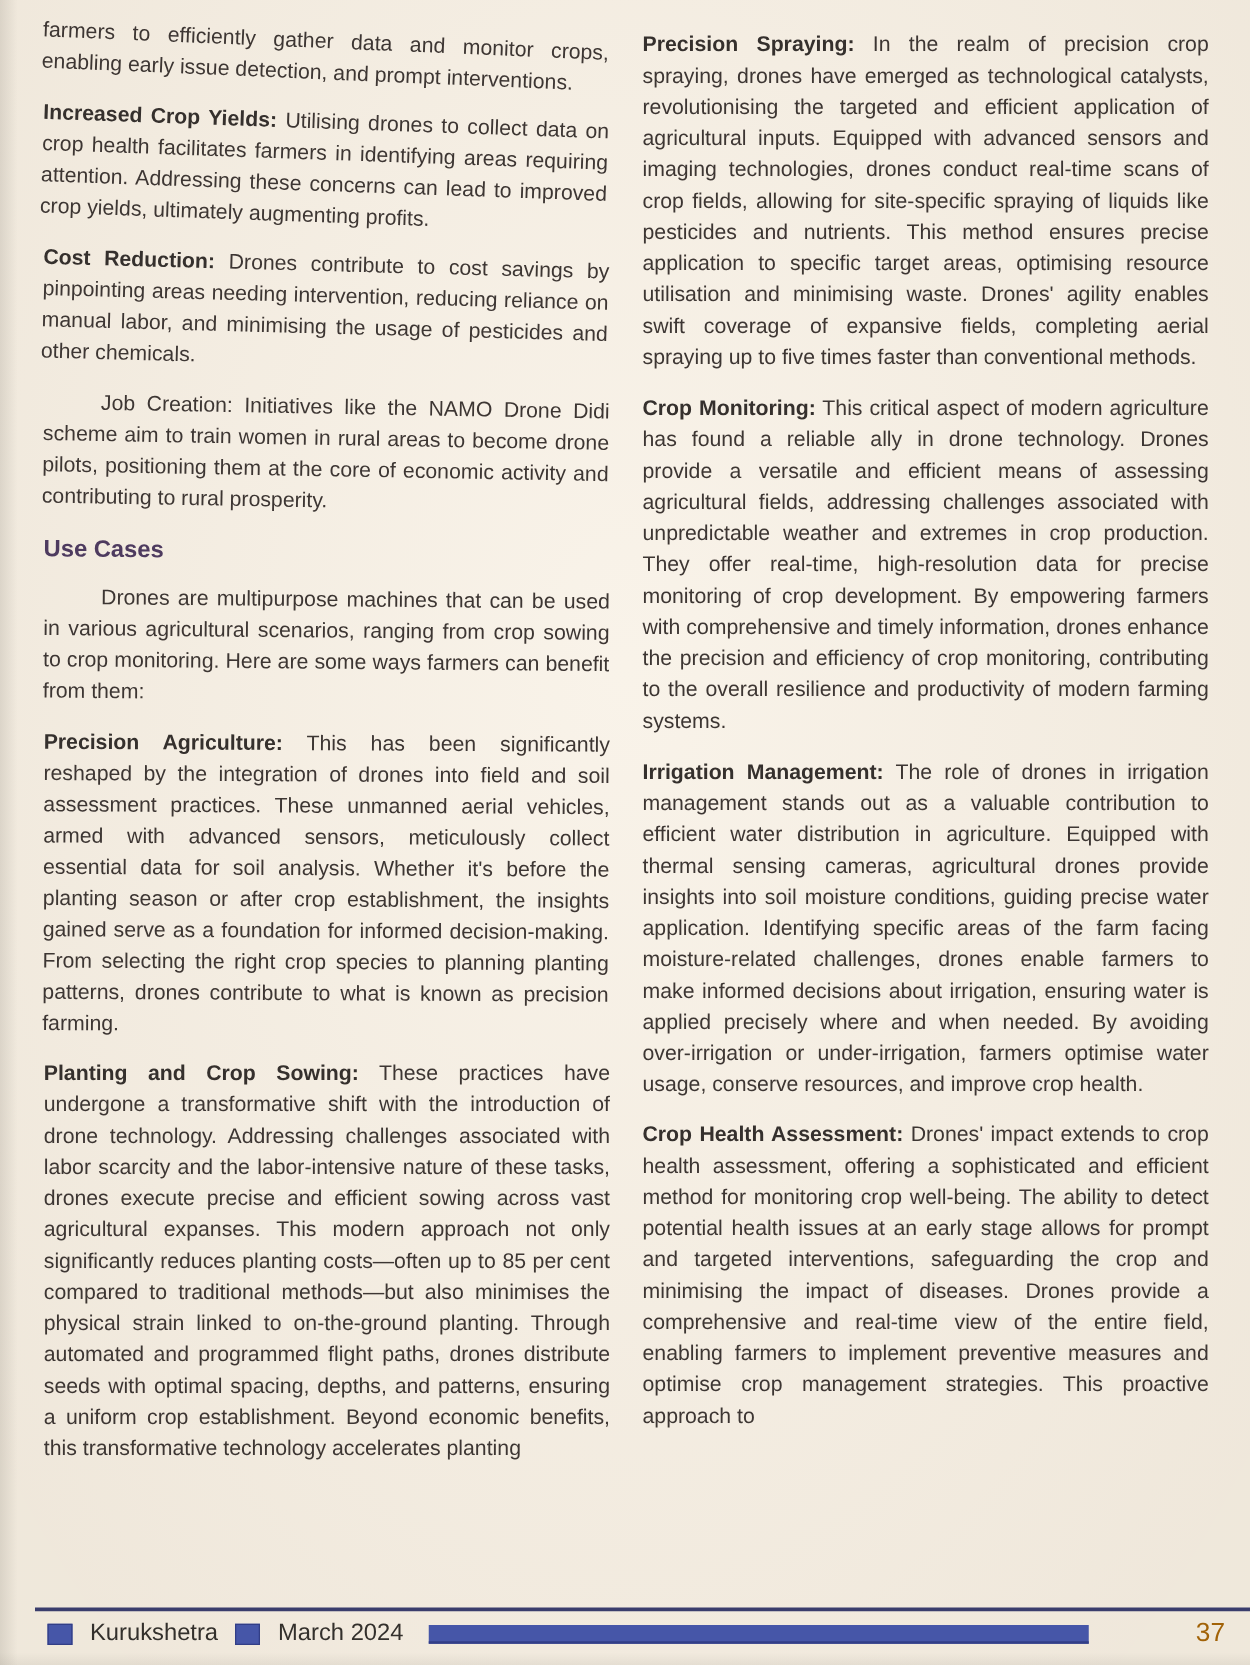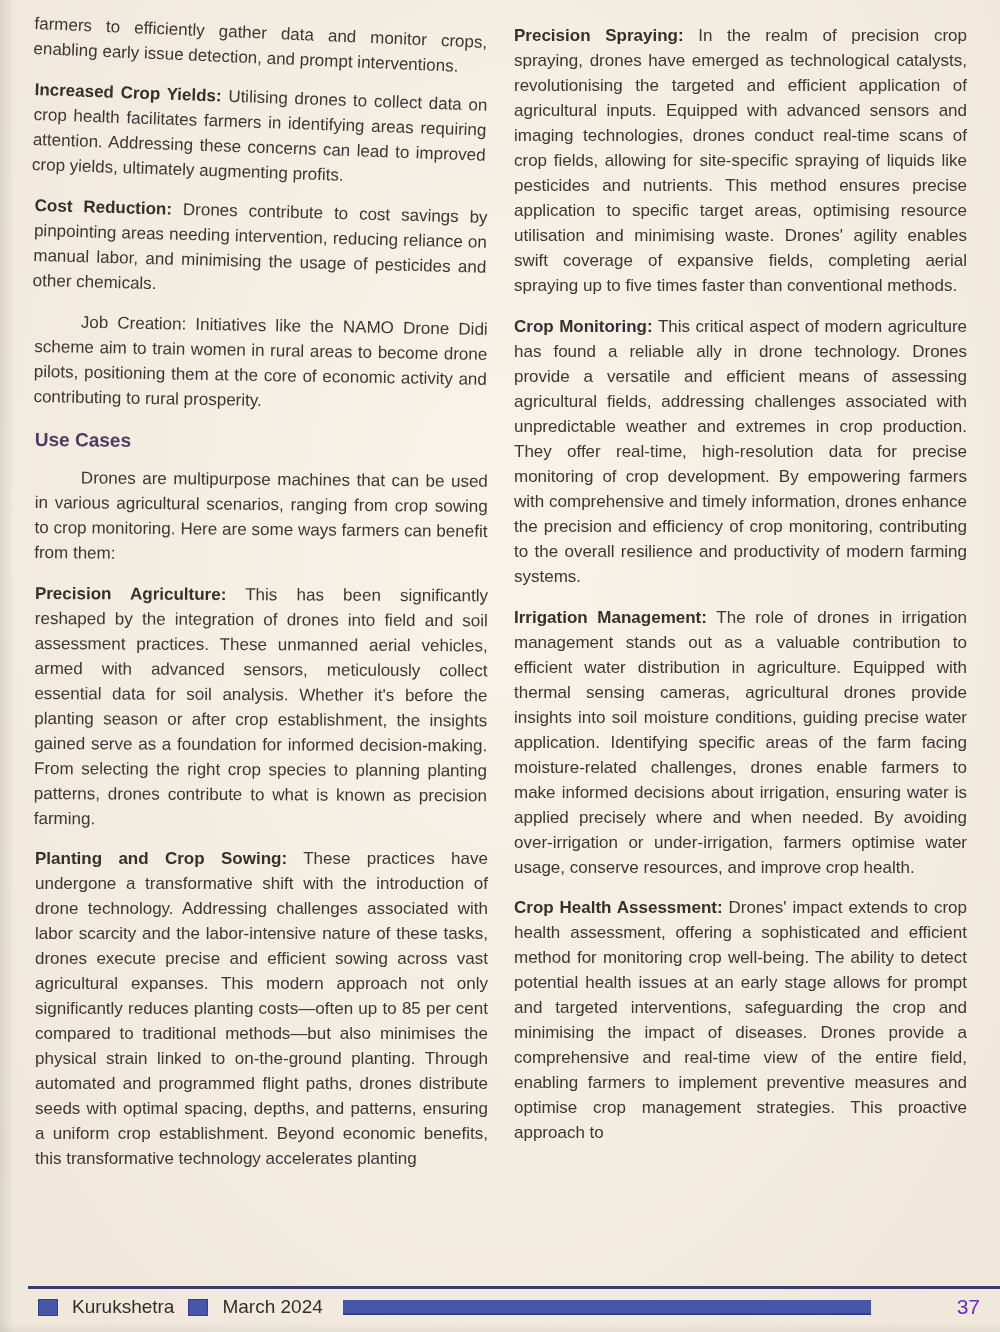--- a/index.html
+++ b/index.html
@@ -55,21 +55,21 @@
   .sq{
     width:18px;height:15px;background:#4656a8;
     border:1px solid #323e86;flex:0 0 auto;
   }
   .footer-text{margin:0 14px;white-space:nowrap;}
   .footer-bar{
     height:13px;background:#4656a8;border-bottom:2px solid #323e86;
     width:528px;flex:0 0 auto;margin-left:6px;
   }
   .footer-spacer{flex:1 1 auto;}
-  .page-num{font-size:21px;color:#6d28d9;margin-right:6px;}
+  .page-num{font-size:21px;color:#a16207;margin-right:6px;}
 </style>
 </head>
 <body>
 
 <div class="page-shade"></div>
 
 <div class="content">
 
   <div class="col col-left">
     <p class="par sk1"><span class="lead"></span> <span>farmers to efficiently gather data and monitor crops, enabling early issue detection, and prompt interventions.</span></p>

